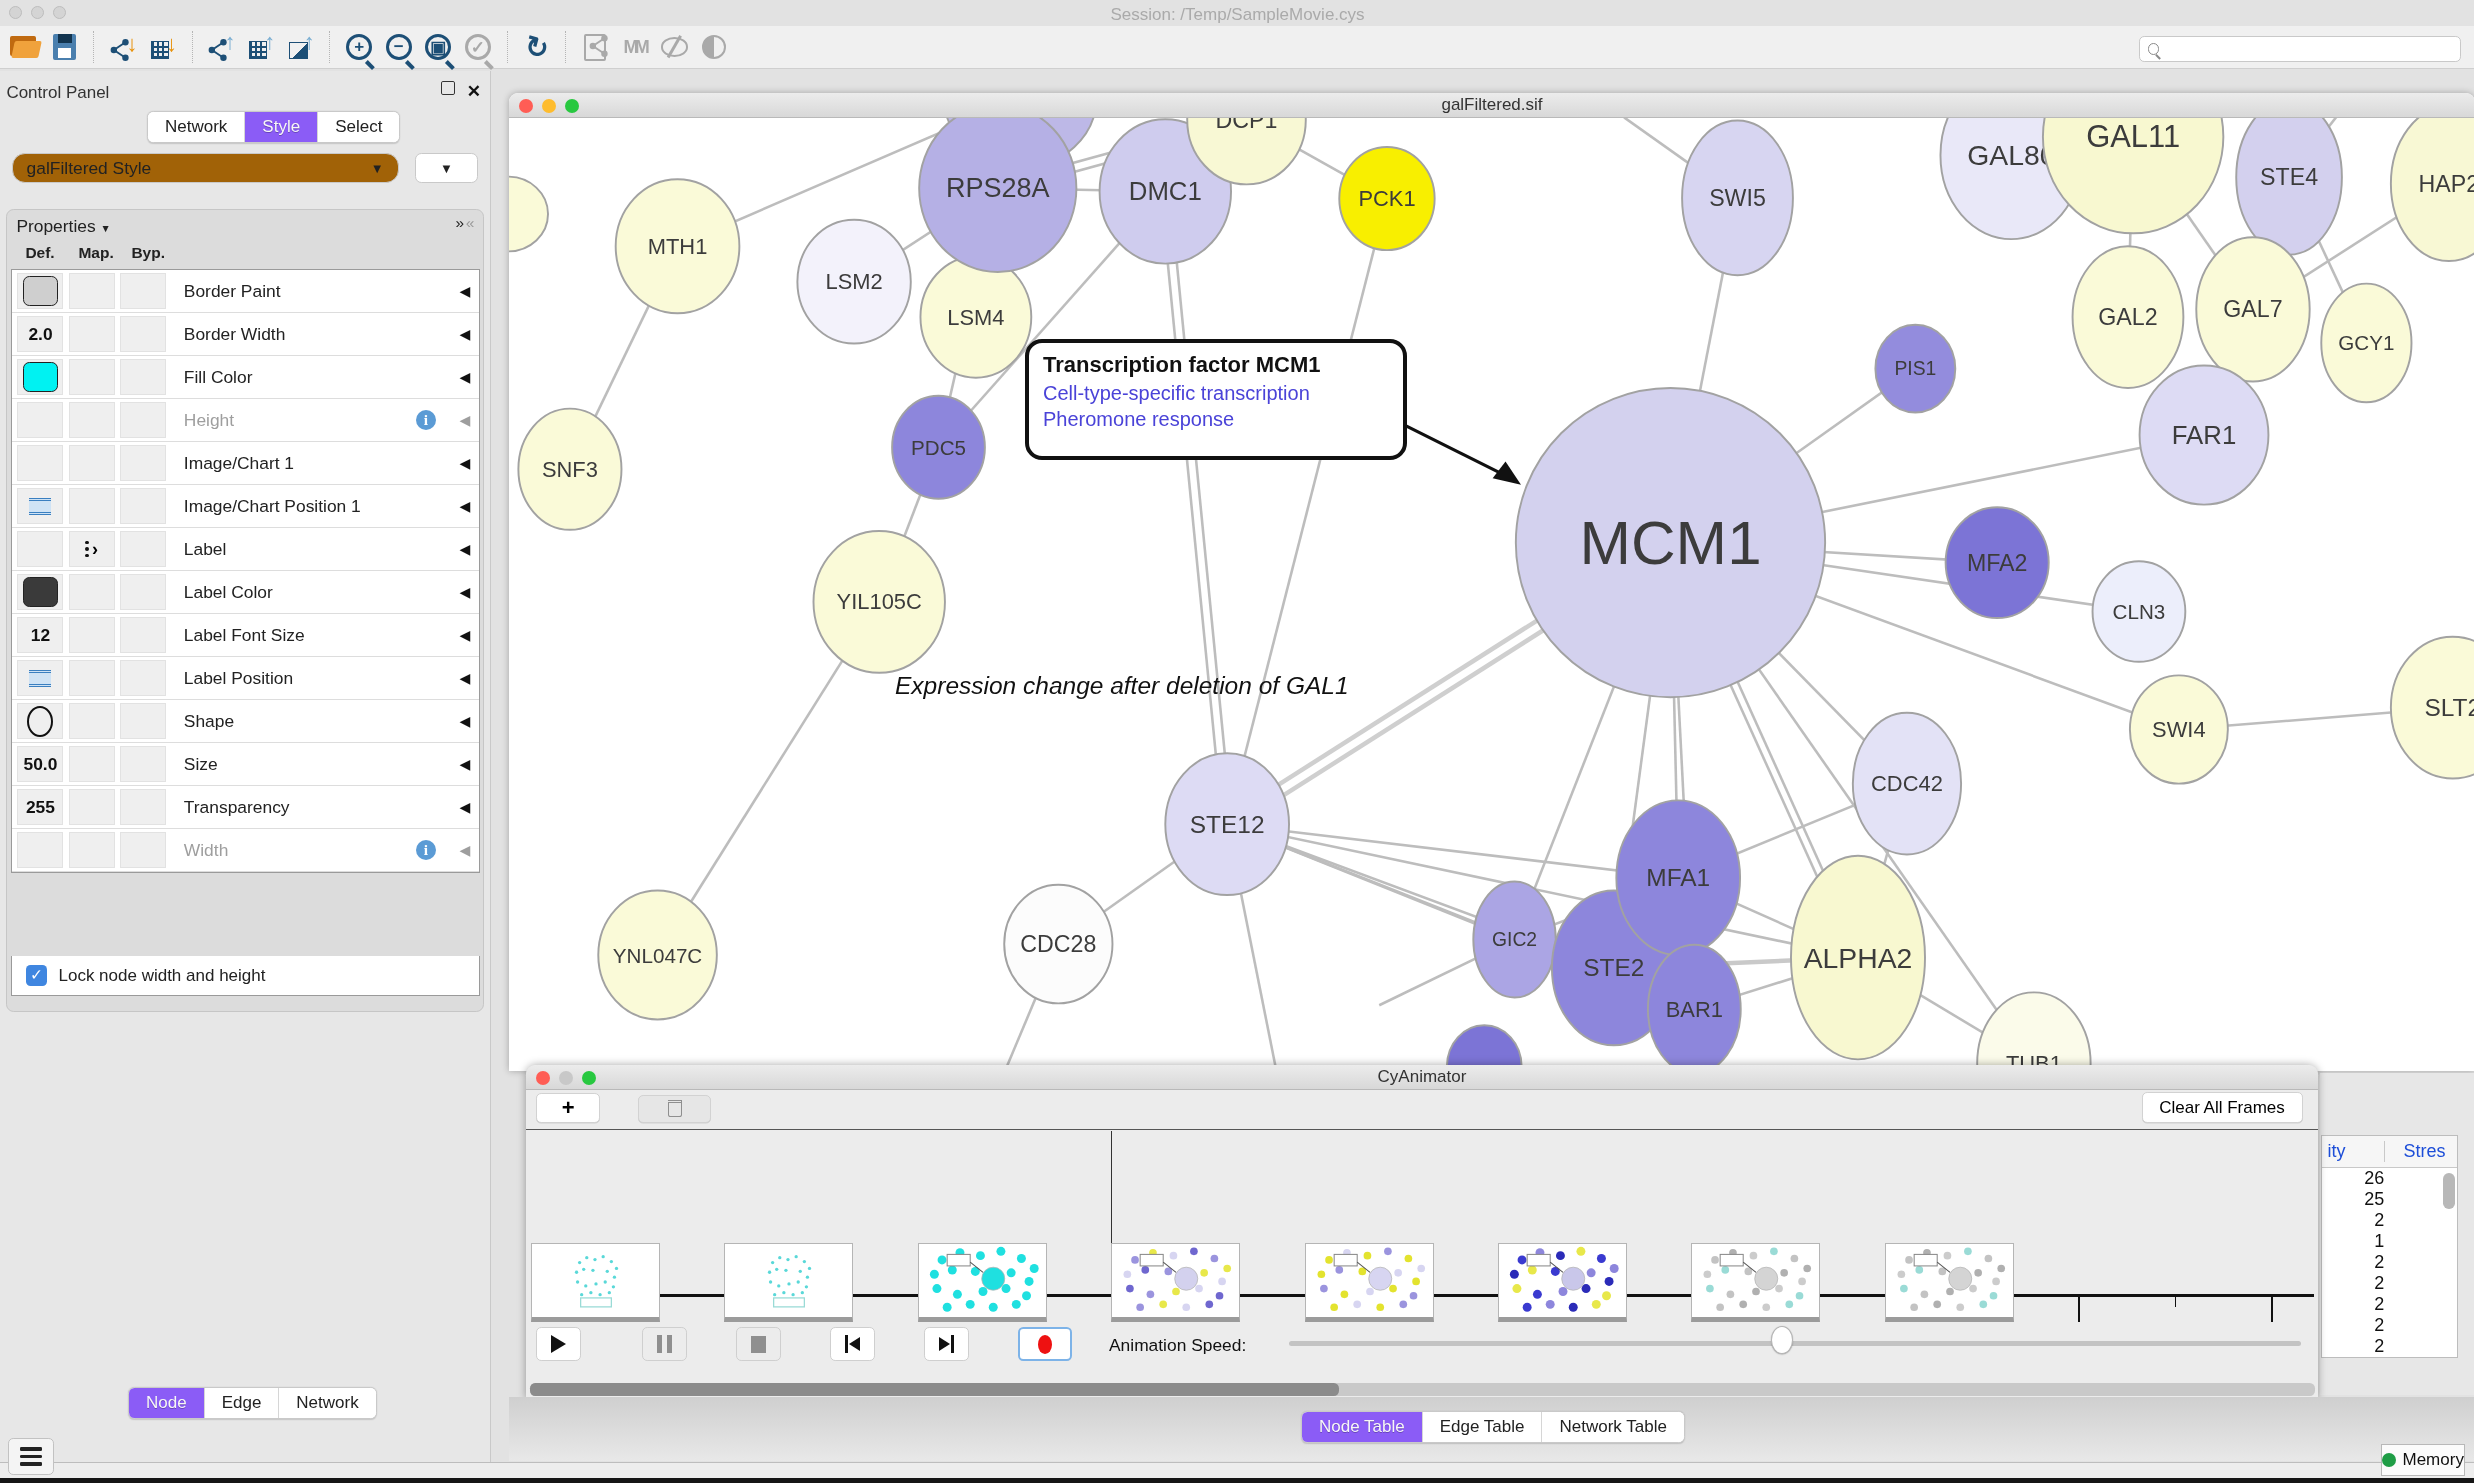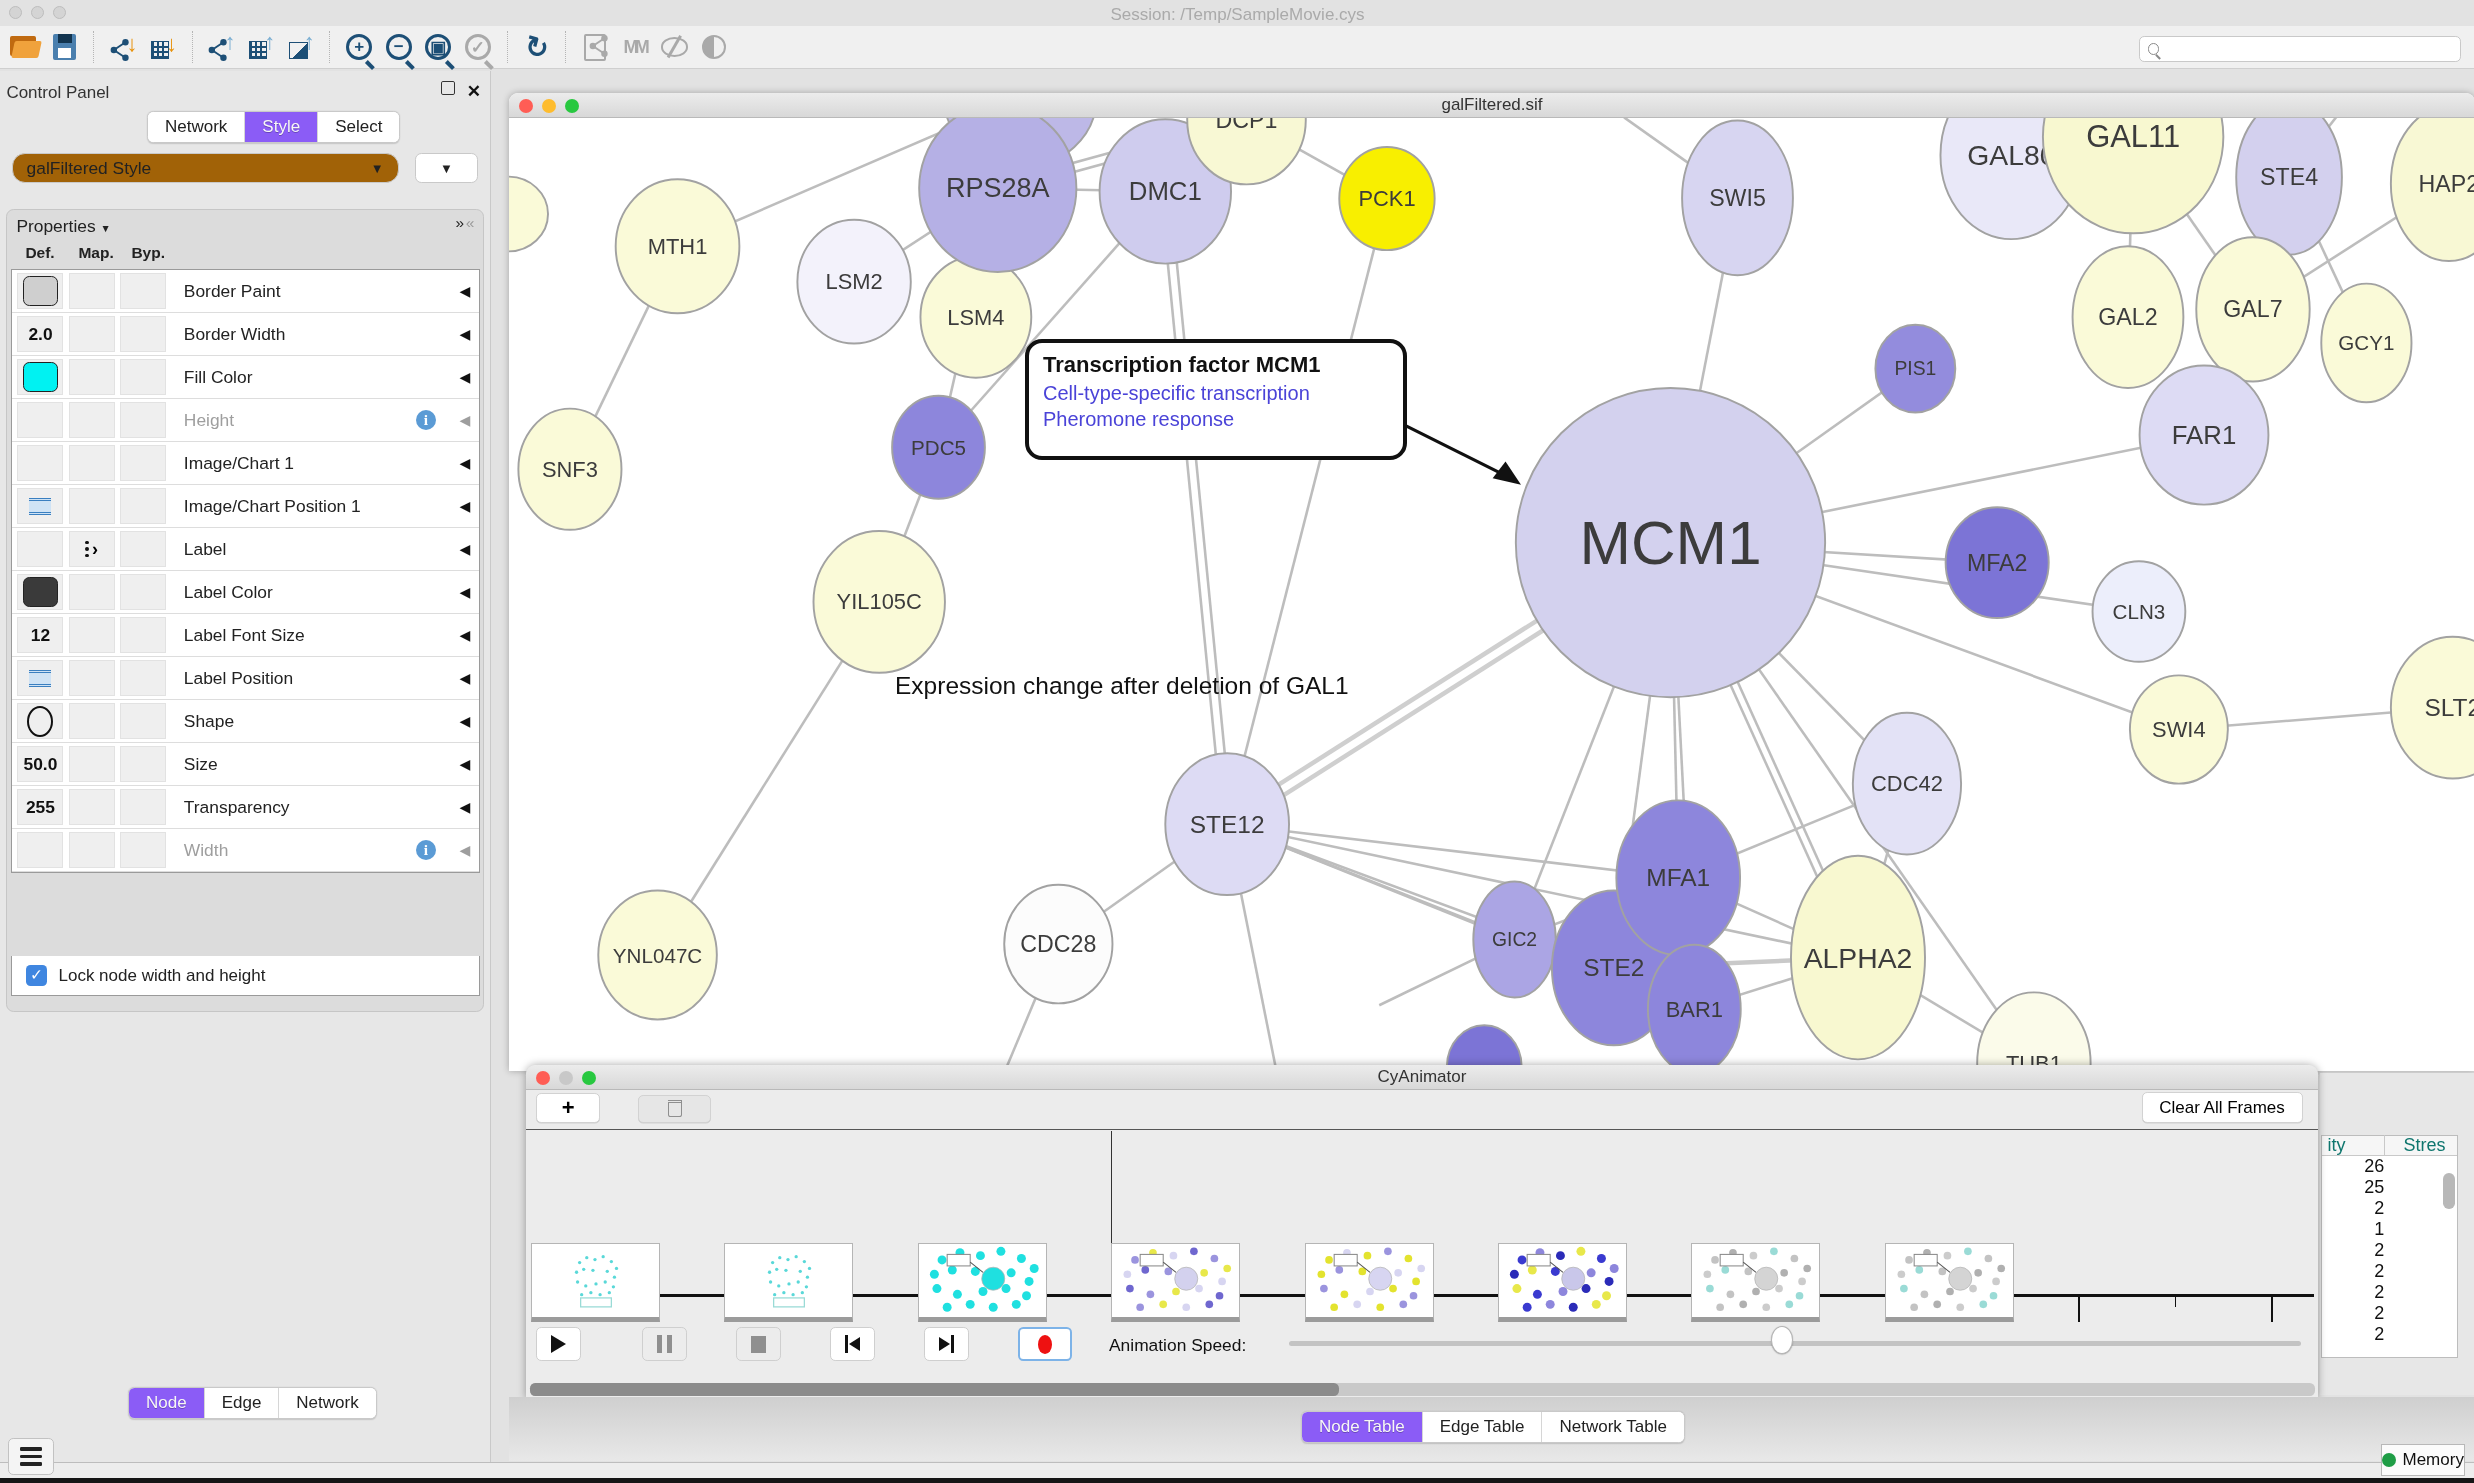--- a/index.html
+++ b/index.html
@@ -87,21 +87,21 @@
   .mac-titlebar .title { width:100%; text-align:center; font-size:17px; color:#333;
                          line-height:24.5px; }
   .traffic { position:absolute; left:10.3px; top:5.8px; display:flex; gap:9px; }
   .traffic i { width:14px; height:14px; border-radius:50%; display:block; }
   #graph-svg { left:0; top:24.5px; }
   #annotation-box { left:516px; top:246px; width:382px; height:121px; background:#fff;
                     border:4.5px solid #111; border-radius:17px; padding:9px 14px; }
   #annotation-box .t1 { font-size:22px; font-weight:bold; color:#111; }
   #annotation-box .t2 { font-size:20px; color:#4a43d8; margin-top:4px; }
   #annotation-box .t3 { font-size:20px; color:#4a43d8; margin-top:2.6px; }
-  #net-caption { left:386px; top:579px; font-size:24.5px; color:#111; }
+  #net-caption { left:386px; top:579px; font-size:24.5px; color:#111;font-style:italic; }
 
   
   #cyanimator { left:526px; top:1065px; width:1792px; height:334px; background:#ececec;
                 border-radius:10.3px 10.3px 0 0; box-shadow:0 0 9px rgba(0,0,0,.35); }
   #cy-toolbar { left:0; top:24.5px; width:100%; height:40px; position:absolute; }
   .cybtn { position:absolute; background:#fff; border:0.6px solid #d2d2d2; border-radius:5.2px;
            display:flex; align-items:center; justify-content:center;
            box-shadow:0 0.6px 0.6px rgba(0,0,0,.12); }
   #cy-sep { left:0; top:64px; width:100%; border-top:1.9px solid #555; position:absolute; }
   #timeline { left:0; top:66px; width:100%; height:191px; position:absolute;
@@ -134,22 +134,22 @@
                  background:#fff; border:0.6px solid #b5b5b5; border-radius:50%;
                  box-shadow:0 0.6px 1.3px rgba(0,0,0,.3); }
   #cy-hscroll { left:3.9px; top:318px; width:1785px; height:13px; background:#c9c9c9;
                 border-radius:5.2px; position:absolute; }
   #cy-hthumb { width:809px; height:13px; background:#8b8b8b; border-radius:5.2px; }
 
   
   #table-panel { left:2320px; top:1073px; width:155px; height:322px; background:#e7e7e7; }
   #mini-table { position:absolute; left:1.3px; top:62px; width:137px; height:223px;
                 background:#fff; border:1.3px solid #bdbdbd; }
-  #mini-head { height:20px; border-bottom:1.3px solid #c9c9c9; background:#f6f6f6;
-               font-size:18px; color:#0f766e; display:flex; align-items:center; }
+  #mini-head { height:32px; border-bottom:1.3px solid #c9c9c9; background:#f6f6f6;
+               font-size:18px; color:#1d4ed8; display:flex; align-items:center; }
   .mini-val { font-size:18px; color:#111; text-align:right; width:62px; height:21px; }
   #mini-scroll { position:absolute; right:2.6px; top:37px; width:11.6px; height:36px;
                  background:#b8b8b8; border-radius:5.8px; }
 
   
   #south-strip { left:509px; top:1397px; width:1966px; height:64px;
                  background:linear-gradient(#cfcfcf,#e8e8e8); }
   #table-tabs { left:1301px; top:1411px; }
   #bottom-divider { left:0; top:1462px; width:2475px; border-top:1.3px solid #bdbdbd; }
   #statusbar { left:0; top:1463px; width:2475px; height:15.5px; background:#ededed; }

